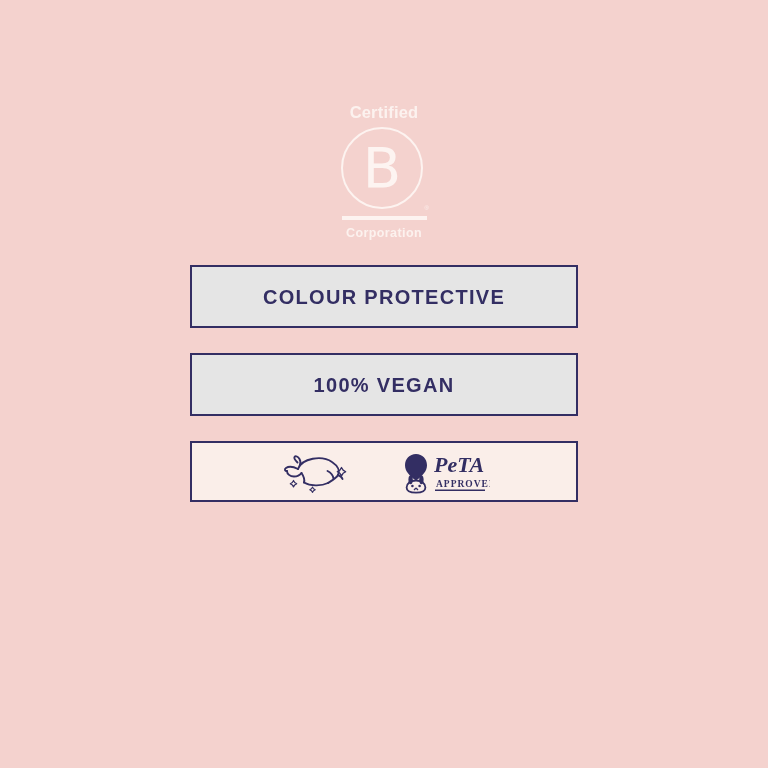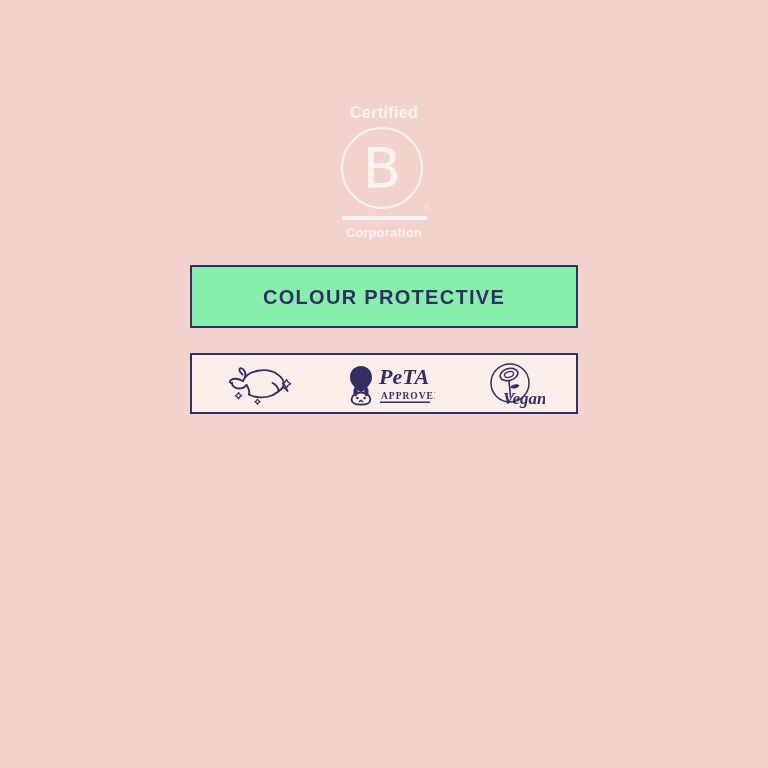--- a/index.html
+++ b/index.html
@@ -102,21 +102,21 @@
   .boxes {
     position: absolute;
     left: 190px;
     top: 265px;
     width: 388px;
   }
   .claim-box {
     box-sizing: border-box;
     width: 388px;
     height: 63px;
-    background: #86efac;
+    background: #e5e5e5;
     border: 2px solid #332e63;
     display: flex;
     align-items: center;
     justify-content: center;
     margin-bottom: 25px;
   }
   .claim-label {
     color: #332e63;
     font-size: 20px;
     font-weight: 700;
@@ -162,20 +162,23 @@
     <div class="bcorp-corporation">Corporation</div>
   </div>
 
   <div class="boxes">
 
     <div class="claim-box">
       <span class="claim-label">COLOUR PROTECTIVE</span>
     </div>
 
 
+    <div class="claim-box">
+      <span class="claim-label">100% VEGAN</span>
+    </div>
 
     <div class="logo-box">
 
       <div class="cert-logo">
         <svg width="72" height="44" viewBox="0 0 72 44" fill="none" stroke="#332e63" stroke-width="1.9" stroke-linecap="round" stroke-linejoin="round">
 
           <path d="M20 20 C24 9, 44 6, 54 13 C60 17, 62 22, 60 26"></path>
 
           <path d="M20 20 C16 18, 11 17, 8 19 C6 20.5, 7 22, 9 22"></path>
           <path d="M19.5 13.5 C17 11, 15.5 9.5, 16.5 8 C17.6 6.4, 20 7.6, 21.5 10 C22.6 11.8, 22.6 14.4, 21.8 16.5"></path>
@@ -216,30 +219,17 @@
             <path d="M18 39 l-2 2 M18 39 l2 2" stroke="#332e63" stroke-width="1.3" fill="none"></path>
           </g>
 
           <text x="36" y="23" font-family="&quot;Liberation Serif&quot;, serif" font-size="22" font-weight="700" font-style="italic" fill="#332e63">PeTA</text>
 
           <text x="38" y="38" font-family="&quot;Liberation Serif&quot;, serif" font-size="9.5" font-weight="700" letter-spacing="1" fill="#332e63">APPROVED</text>
           <rect x="37" y="40.5" width="50" height="1.5" fill="#332e63"></rect>
         </svg>
       </div>
 
-      <div class="cert-logo">
-        <svg width="62" height="48" viewBox="0 0 62 48">
-          <circle cx="27" cy="22" r="19" fill="none" stroke="#332e63" stroke-width="1.5"></circle>
-
-          <ellipse cx="26" cy="13.5" rx="9" ry="6" fill="none" stroke="#332e63" stroke-width="1.6" transform="rotate(-16 26 13.5)"></ellipse>
-          <ellipse cx="26" cy="13.5" rx="4.6" ry="2.8" fill="none" stroke="#332e63" stroke-width="1.2" transform="rotate(-16 26 13.5)"></ellipse>
-
-          <path d="M26 19.5 C26.5 25, 27 30, 27.5 36" fill="none" stroke="#332e63" stroke-width="1.6" stroke-linecap="round"></path>
-
-          <path d="M27 26 C31 22.5, 35 23, 36.5 24.5 C34.5 28, 30 28.5, 27 26 Z" fill="#332e63"></path>
-          <text x="20" y="43" font-family="&quot;Liberation Serif&quot;, serif" font-size="17" font-weight="700" font-style="italic" fill="#332e63">Vegan</text>
-        </svg>
-      </div>
 
     </div>
   </div>
 
 </div>
 
 </body></html>

